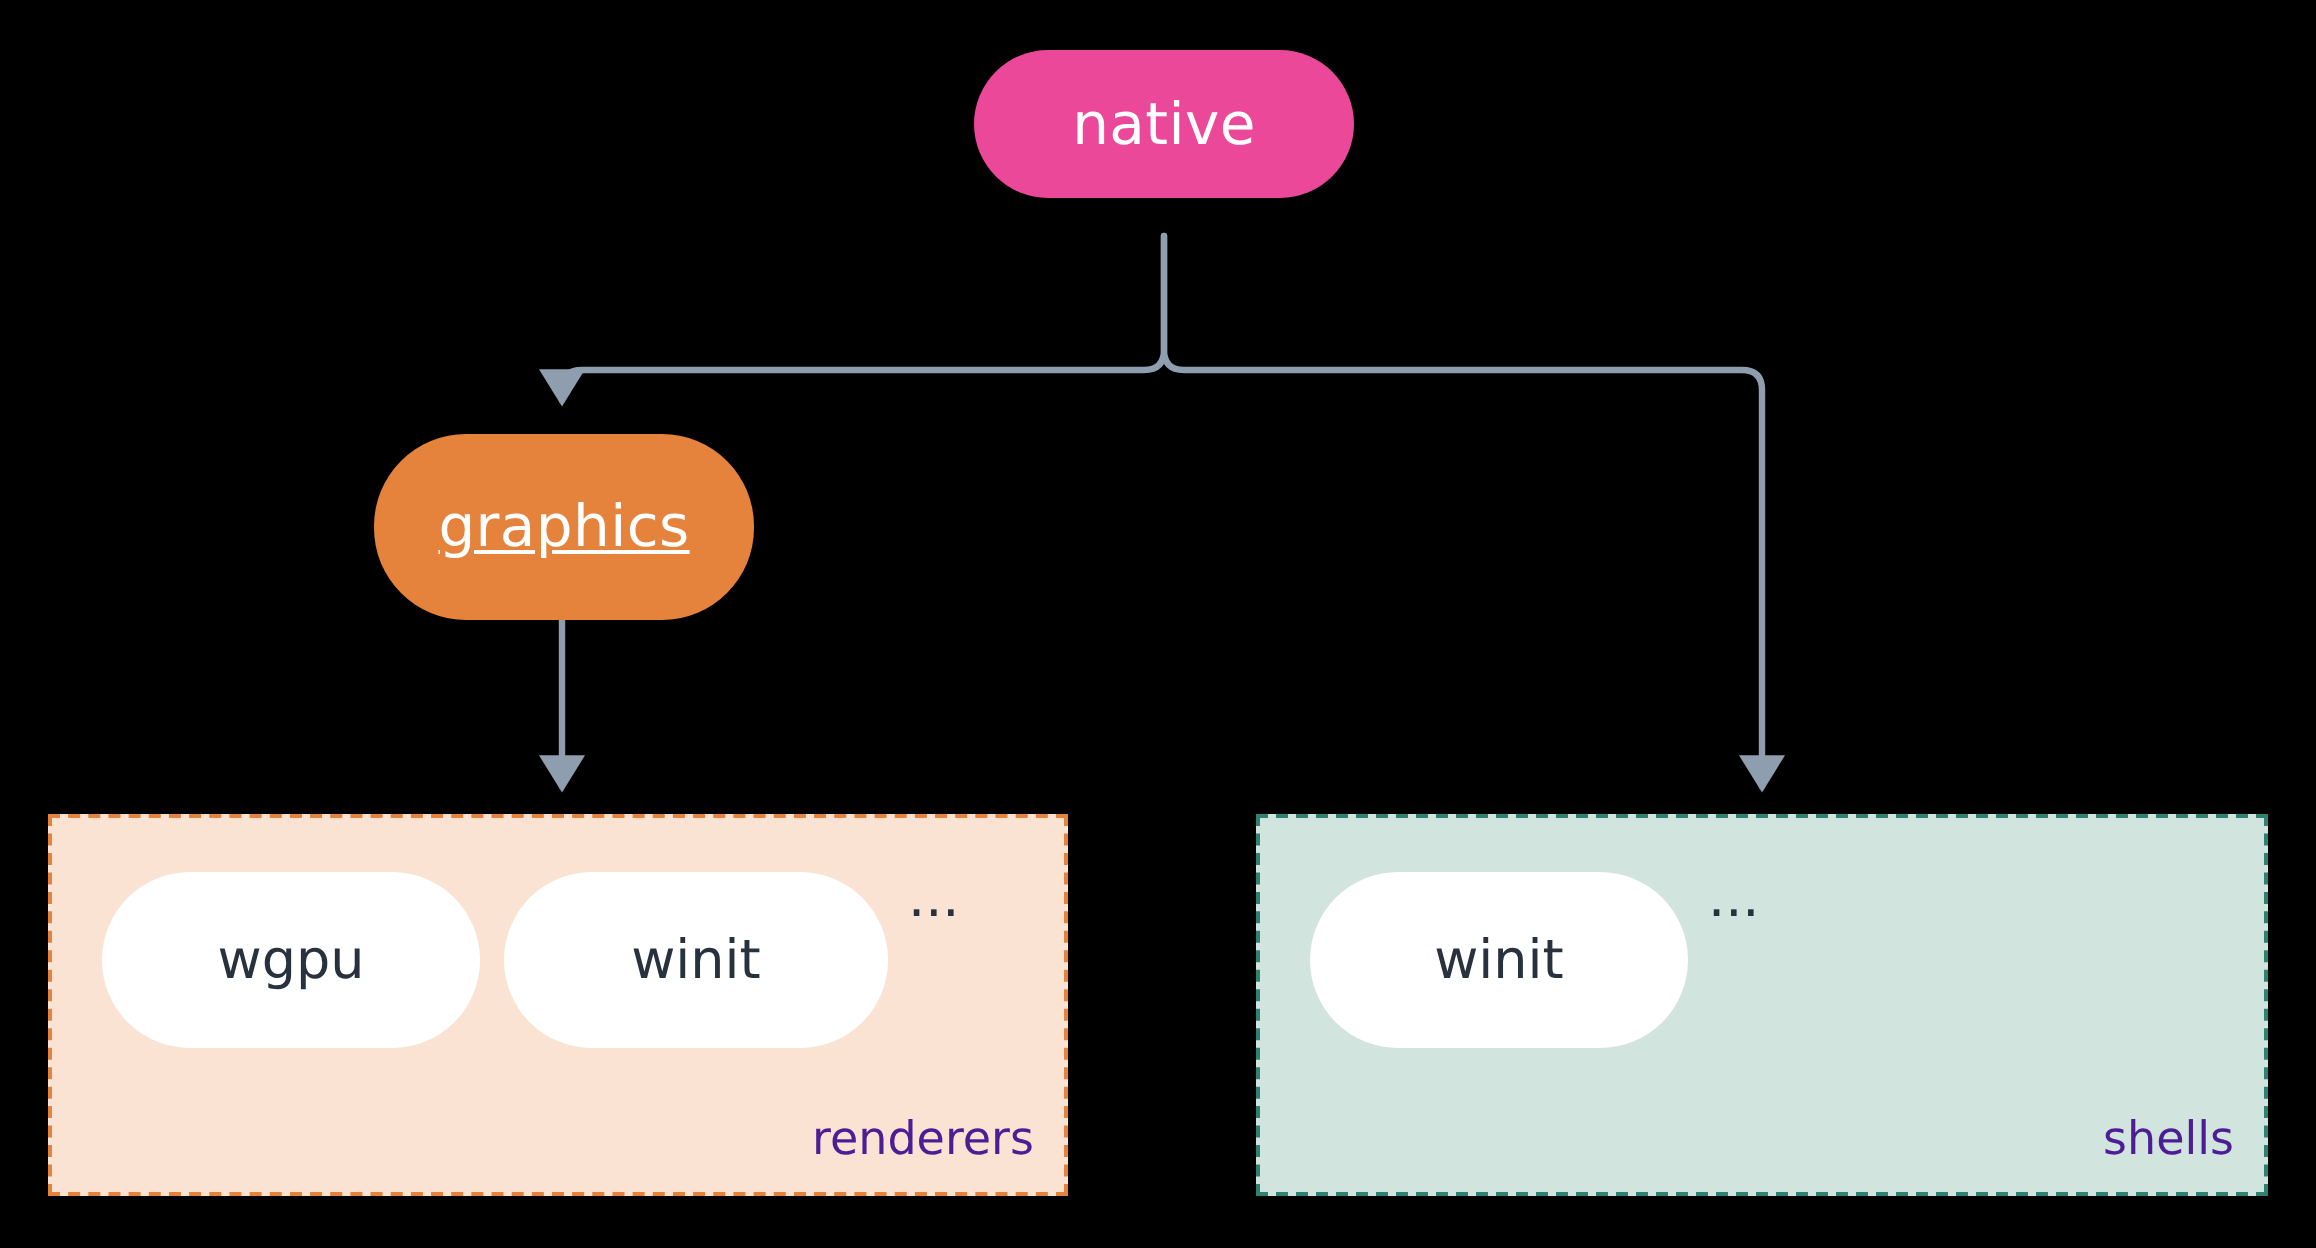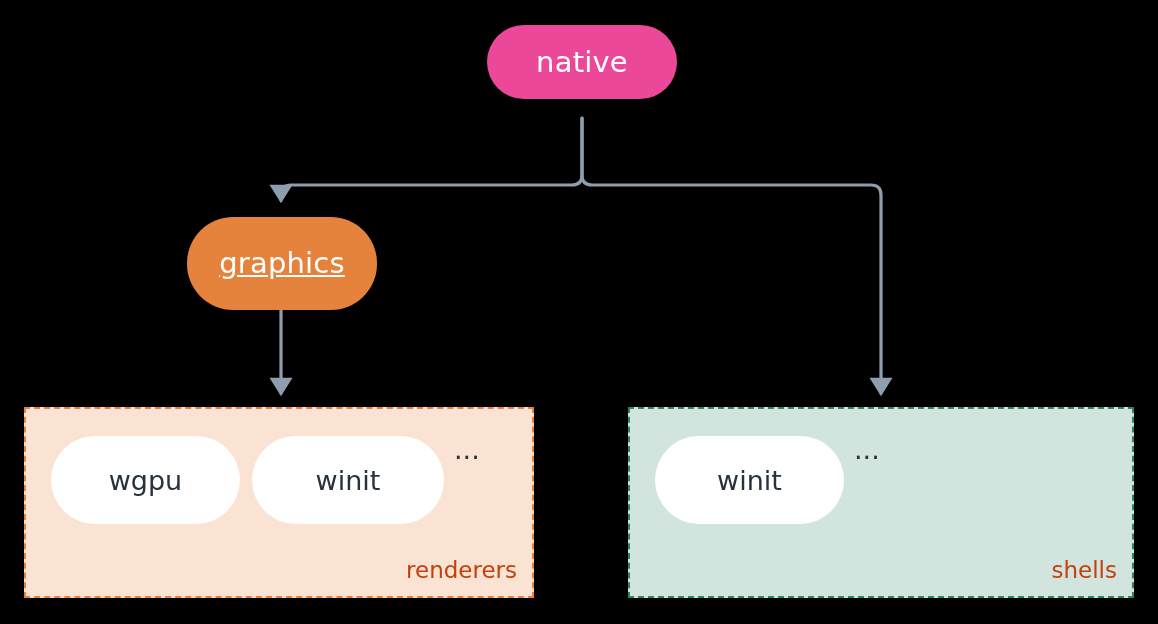--- a/index.html
+++ b/index.html
@@ -107,21 +107,21 @@
     font-size: 27px;
     line-height: 1;
     margin-left: -2px;
     padding-bottom: 10px;
     white-space: nowrap;
   }
   .group-caption {
     position: absolute;
     right: 15px;
     bottom: 14px;
-    color: #c2410c;
+    color: #4c1d95;
     font-size: 23px;
     line-height: 1;
     white-space: nowrap;
   }
 </style>
 </head>
 <body>
 
 <div id="canvas">
 

